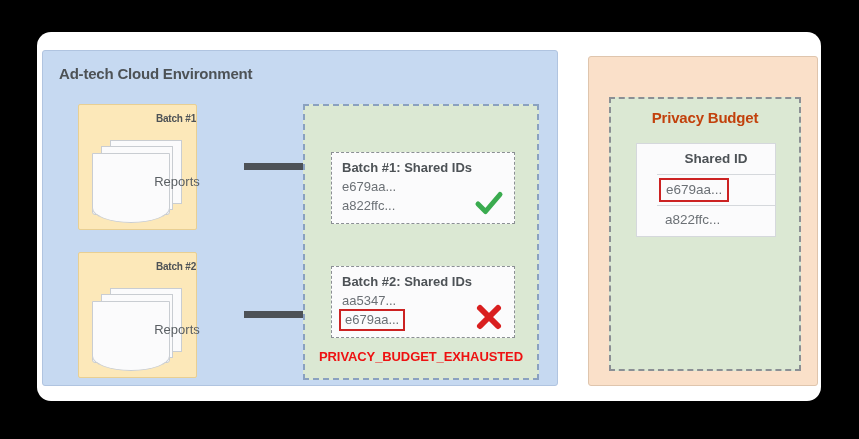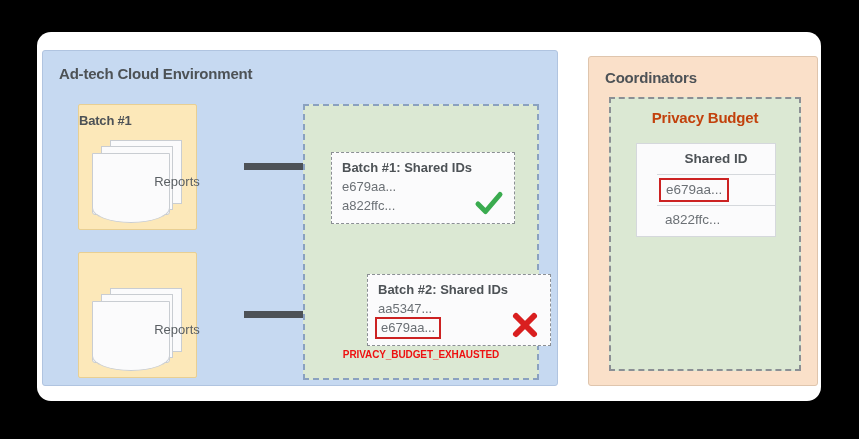--- a/index.html
+++ b/index.html
@@ -53,22 +53,22 @@
     border: 1px solid #e8cf93;
     border-radius: 2px;
   }
   #batch1-box { left: 35px; top: 53px; }
   #batch2-box { left: 35px; top: 201px; }
   .batch-label {
     position: absolute;
     top: 8px;
     left: 0;
     width: 100%;
-    text-align: left;
-    font-size: 13px;
+    text-align: right;
+    font-size: 10px;
     font-weight: bold;
     color: #4d5256;
     letter-spacing: -0.2px;
   }
 
   
   .docs {
     position: absolute;
     left: 13px;
     top: 35px;
@@ -152,21 +152,21 @@
     letter-spacing: -0.2px;
   }
   .id-card {
     position: absolute;
     left: 26px;
     width: 182px;
     background: #fbfbfc;
     border: 1px dashed #8b8f94;
   }
   #batch1-card { top: 46px; height: 70px; }
-  #batch2-card { top: 168px; height: 70px; margin-left: 36px; }
+  #batch2-card { top: 160px; height: 70px; }
   .id-card-title {
     position: absolute;
     left: 10px;
     top: 7px;
     font-size: 13px;
     font-weight: bold;
     color: #4d5256;
   }
   .id-line {
     position: absolute;
@@ -189,21 +189,21 @@
     bottom: 4px;
     width: 32px;
     height: 32px;
   }
   .err-text {
     position: absolute;
     left: 0;
     top: 243px;
     width: 100%;
     text-align: center;
-    font-size: 10px;
+    font-size: 13px;
     font-weight: bold;
     color: #ee1111;
     letter-spacing: -0.1px;
   }
 
   
   .coord-panel {
     position: absolute;
     left: 551px;
     top: 24px;
@@ -298,20 +298,21 @@
         </div>
       </div>
     </div>
 
     <div class="arrow" id="arrow1">
       <div class="shaft"></div>
       <div class="head"></div>
     </div>
 
     <div class="batch-box" id="batch2-box">
+      <div class="batch-label">Batch #2</div>
       <div class="docs">
         <div class="doc back"></div>
         <div class="doc mid"></div>
         <div class="doc front">
           <div class="wave"></div>
           <div class="doc-text">Reports</div>
         </div>
       </div>
     </div>
 
@@ -338,21 +339,20 @@
         <svg class="status-icon" viewBox="0 0 32 32">
           <path d="M7 7 L25 25 M25 7 L7 25" fill="none" stroke="#d91f1f" stroke-width="6" stroke-linecap="round"></path>
         </svg>
       </div>
 
       <div class="err-text">PRIVACY_BUDGET_EXHAUSTED</div>
     </div>
   </div>
 
   <div class="coord-panel">
-    <div class="coord-title">Coordinators</div>
 
     <div class="pb-panel">
       <div class="pb-title">Privacy Budget</div>
 
       <div class="pb-table">
         <div class="pb-row header">Shared ID</div>
         <div class="pb-row flagged">
           <span class="cell">e679aa...</span>
         </div>
         <div class="pb-row">

